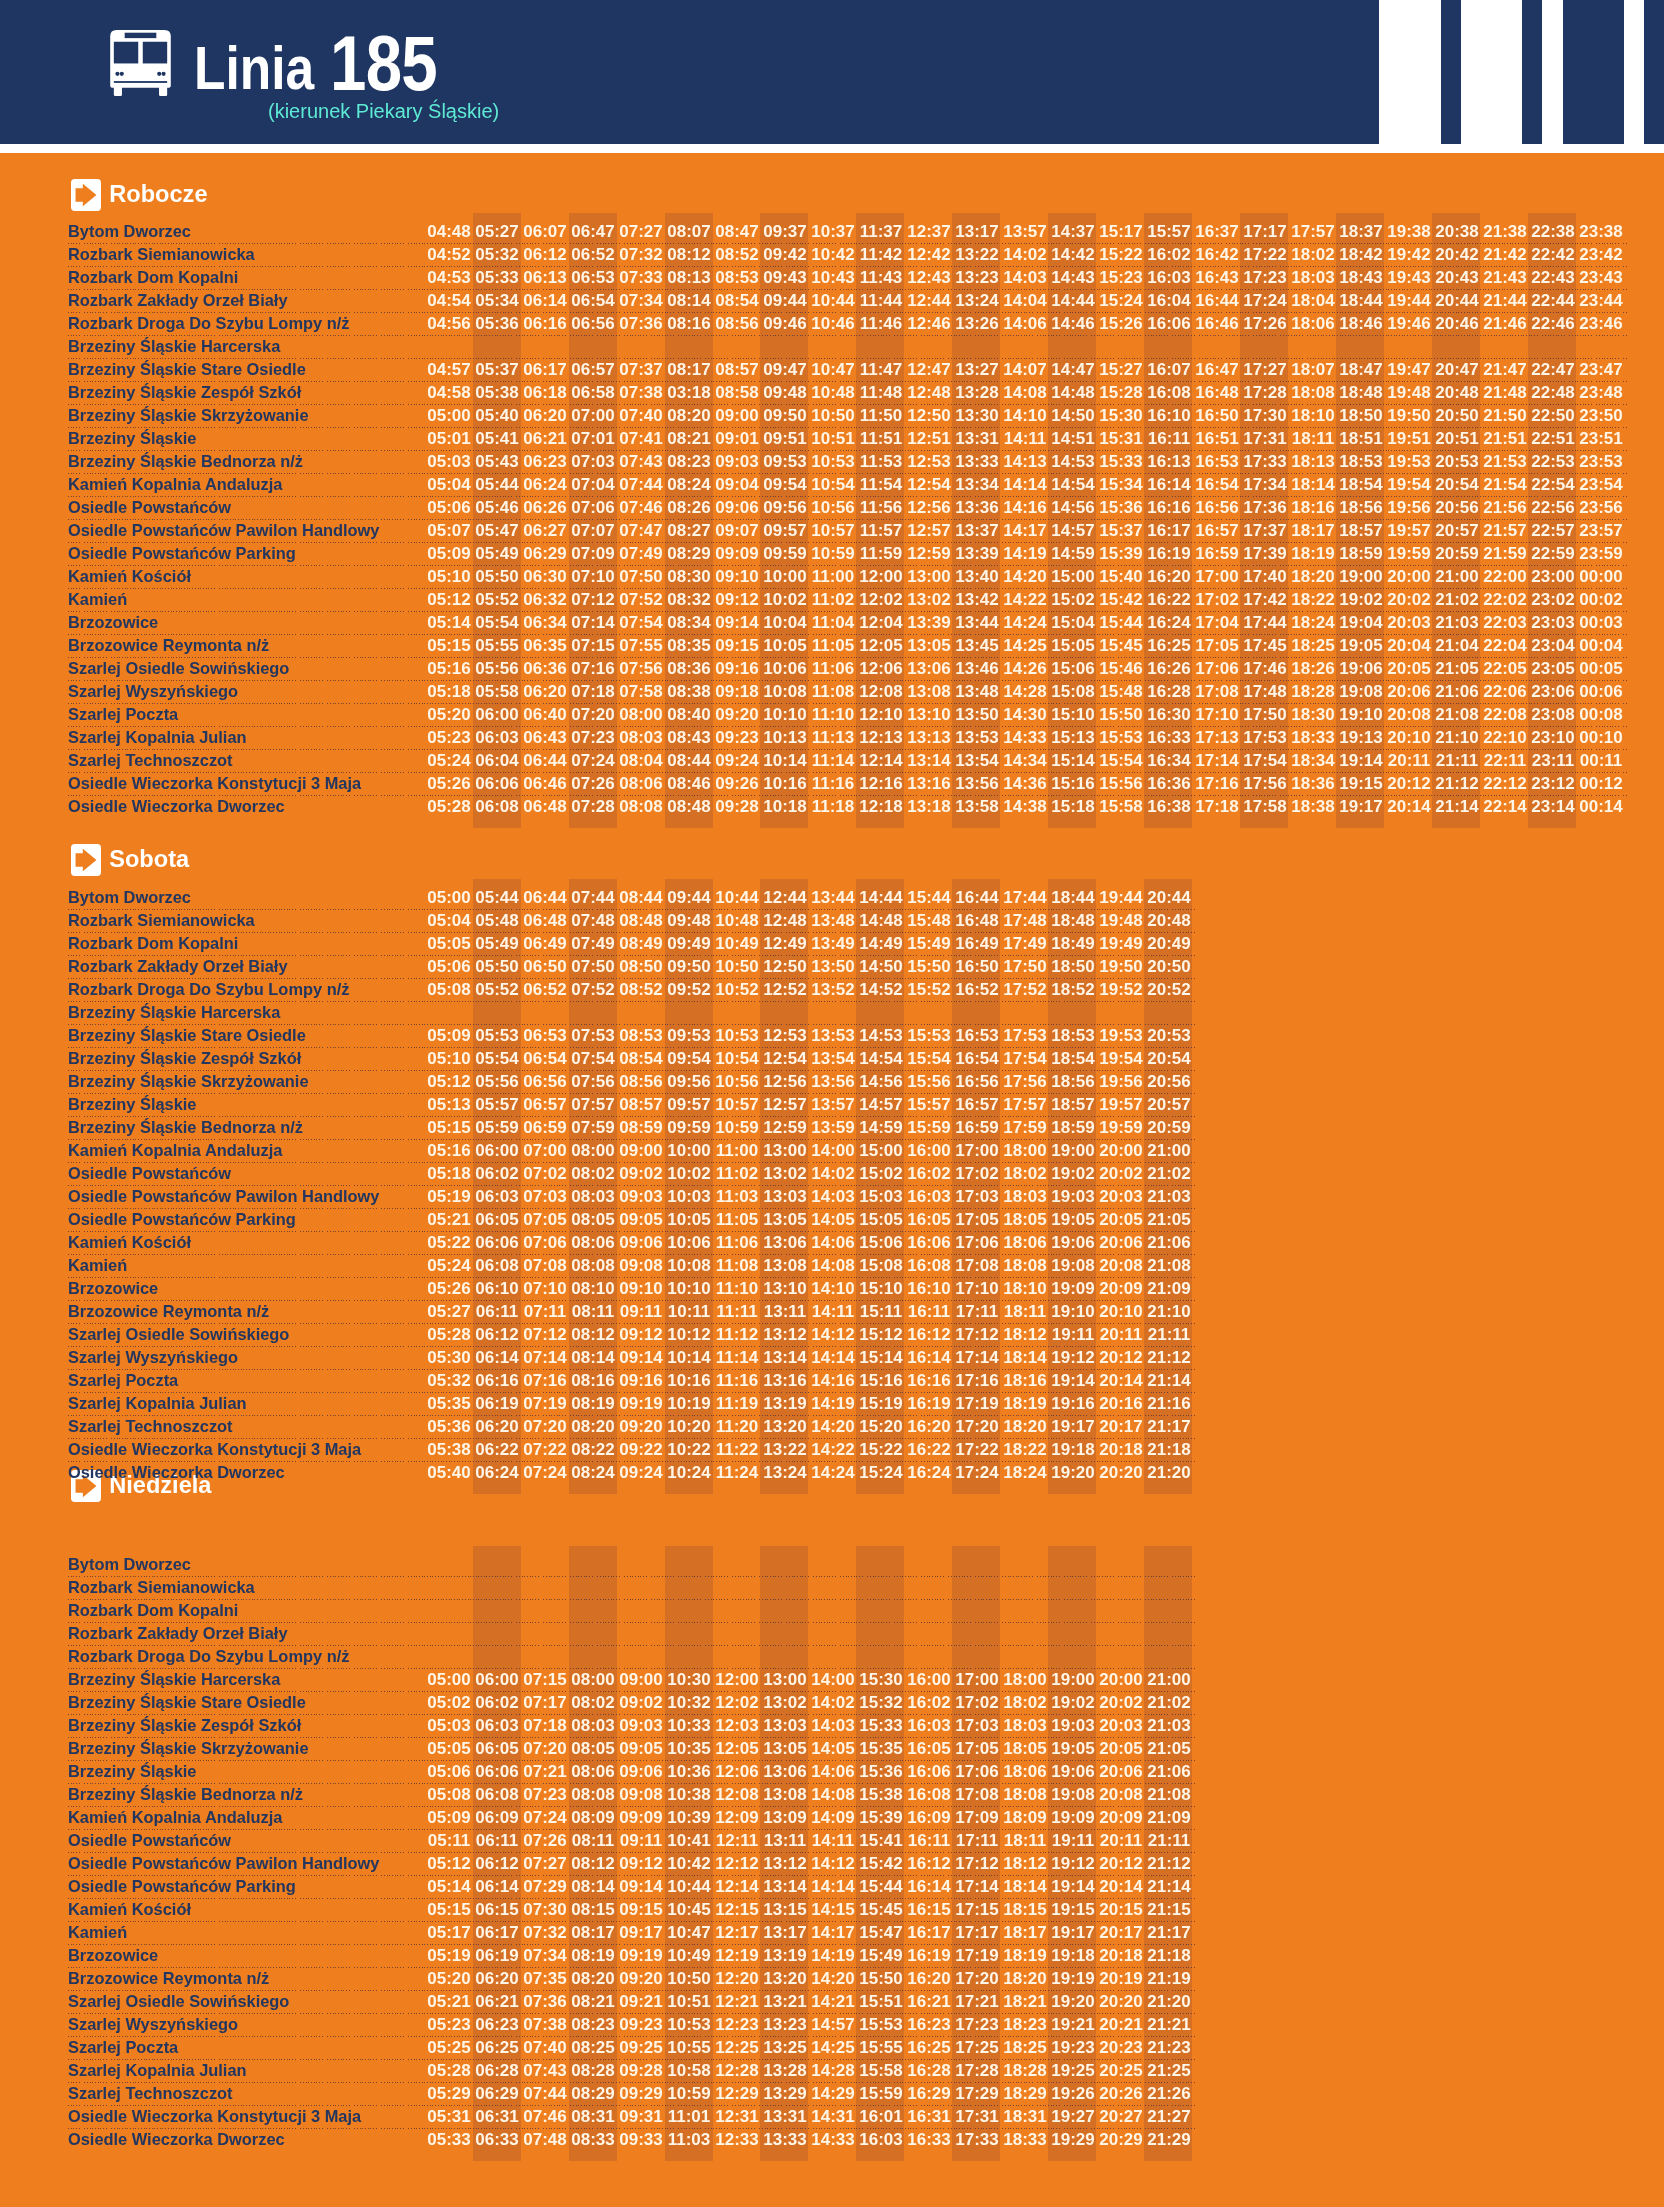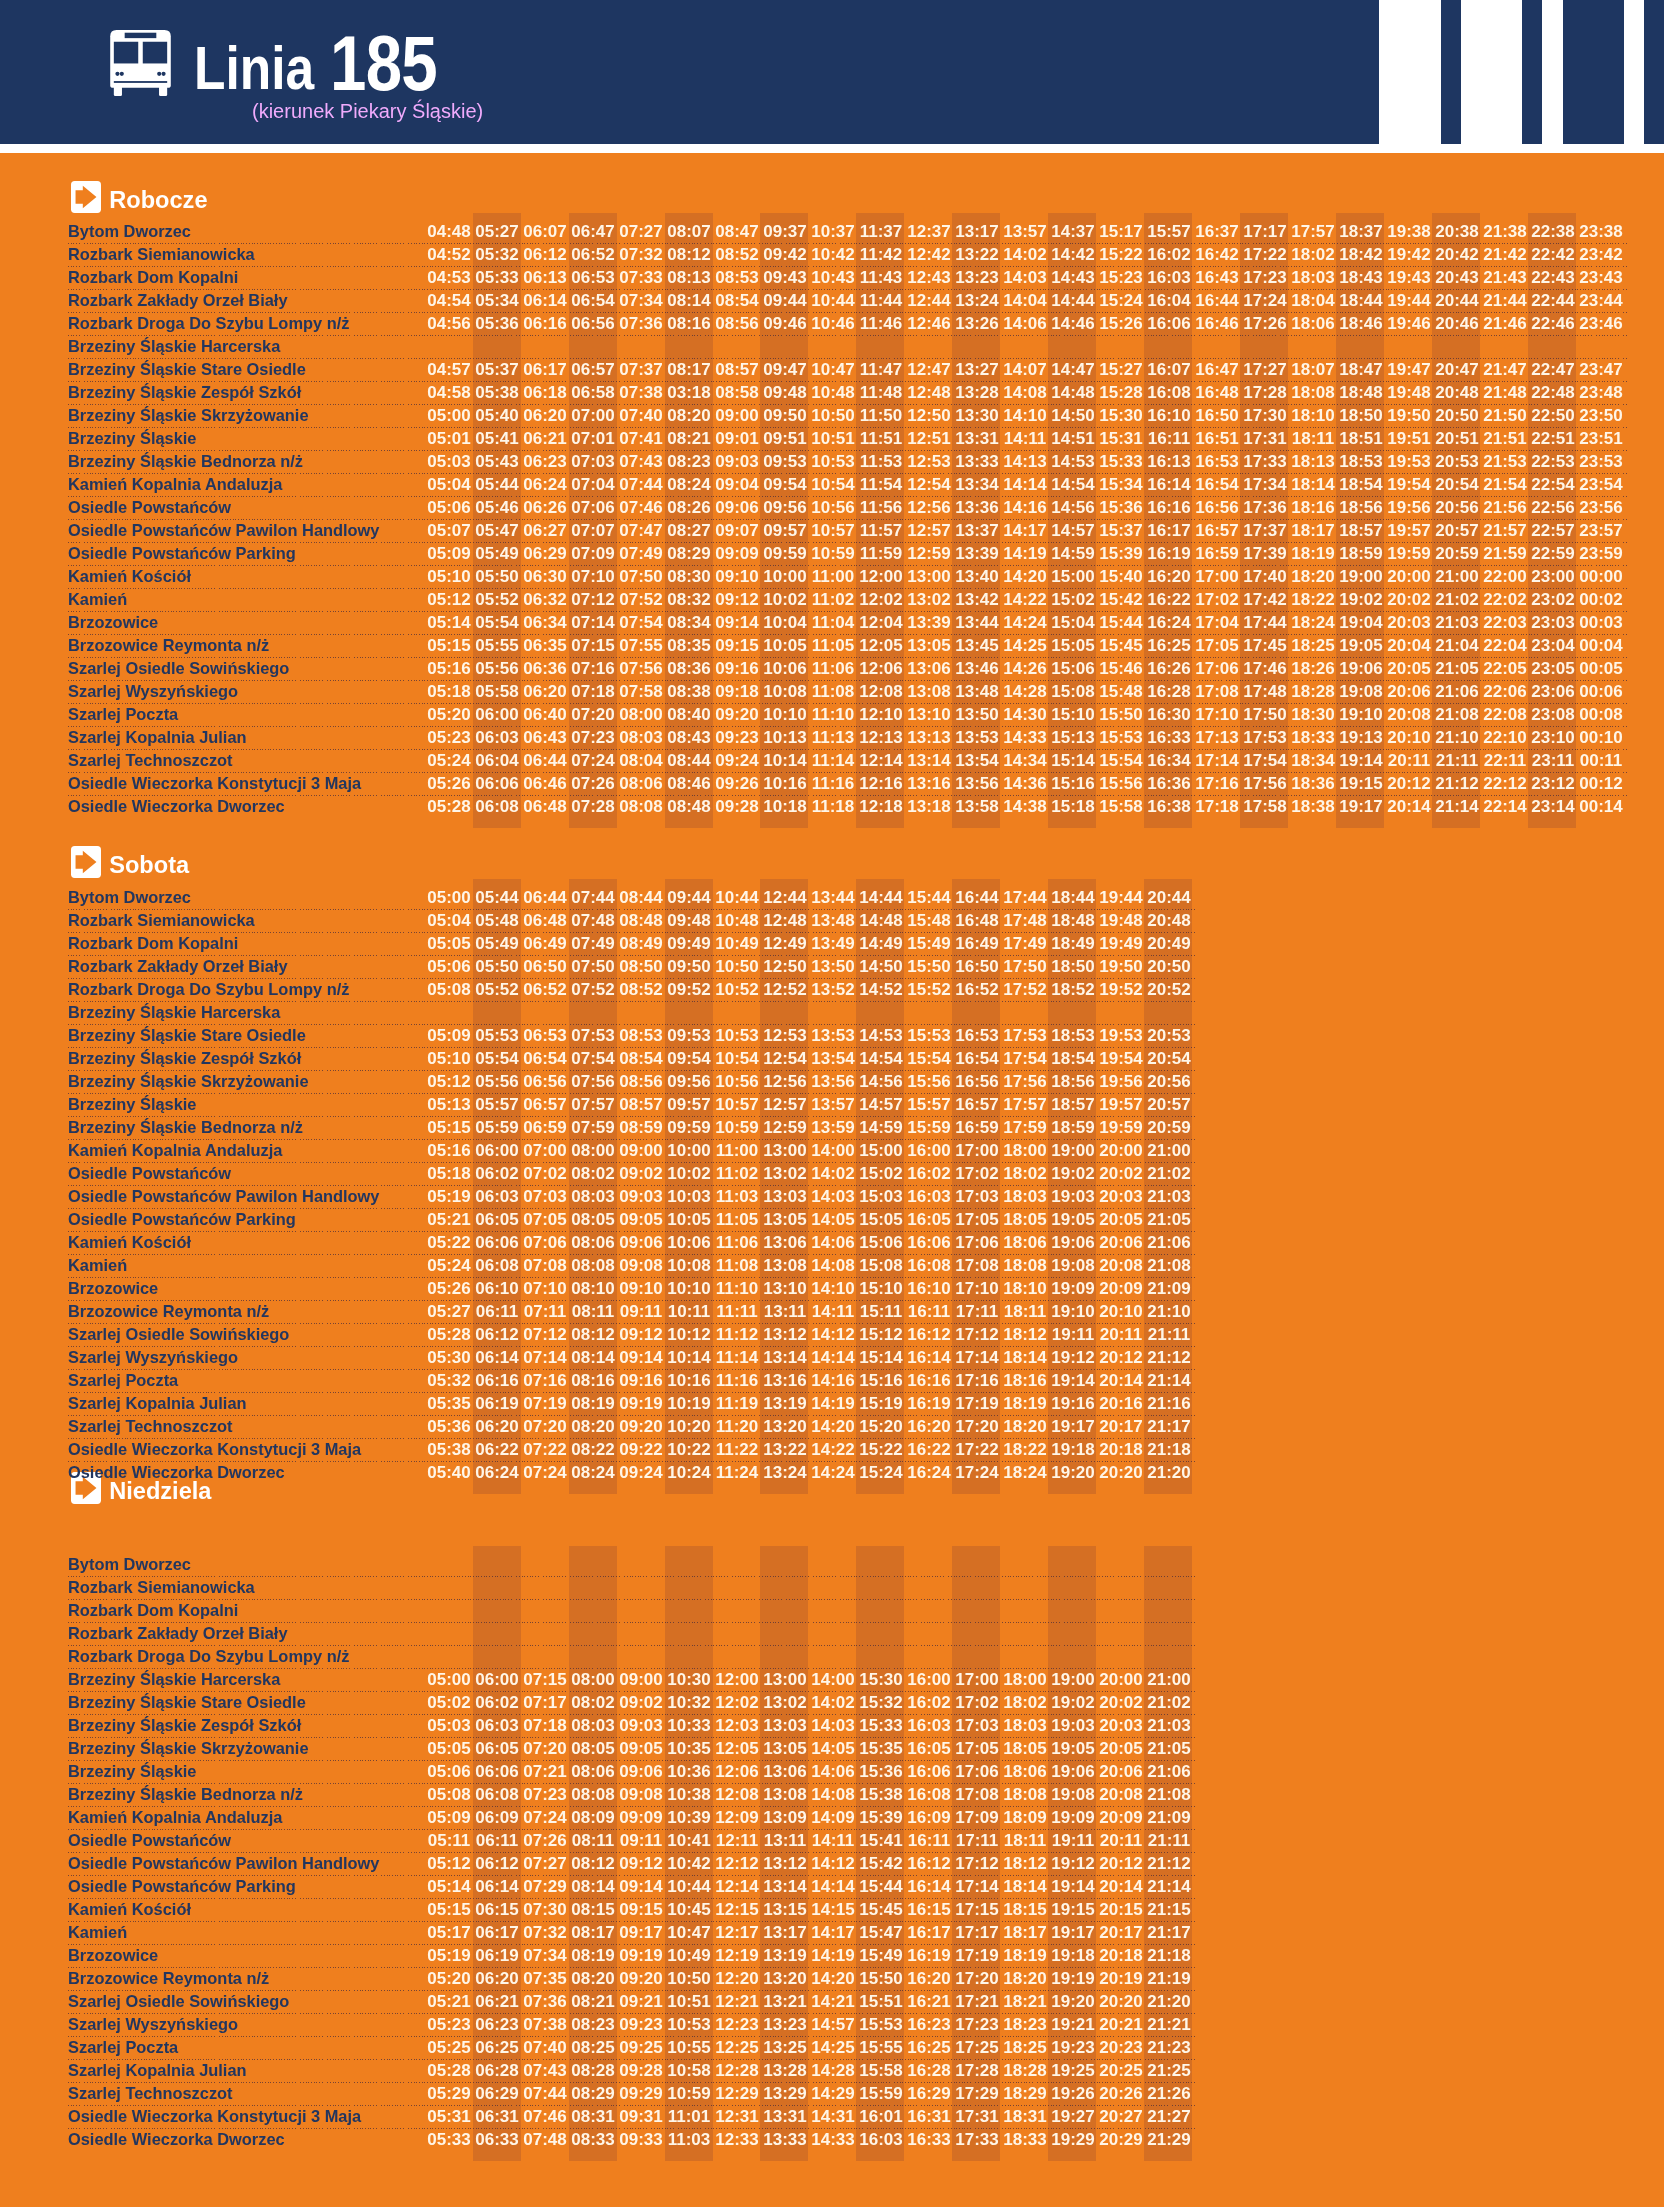--- a/index.html
+++ b/index.html
@@ -13,23 +13,23 @@
   .header{position:absolute;left:0;top:0;width:1665px;height:144px;background:var(--navy);}
   .header-rule{position:absolute;left:0;top:144px;width:1665px;height:9px;background:var(--header_accent);}
   .stripe{position:absolute;top:0;height:144px;background:var(--header_accent);}
   .s1{left:1379px;width:62px}.s2{left:1461px;width:61px}.s3{left:1542px;width:21px}.s4{left:1624px;width:20px}
   .bus-icon{position:absolute;left:109px;top:30px;width:63px;height:66px;}
   .bus-body{fill:#fff}.bus-detail{fill:var(--navy)}
   .title-word{position:absolute;left:194px;top:37px;font-size:62px;font-weight:bold;color:#fff;line-height:1;
               transform:scaleX(.83);transform-origin:0 0;white-space:nowrap;}
   .title-num{position:absolute;left:330px;top:24.5px;font-size:77px;font-weight:bold;color:#fff;line-height:1;
              transform:scaleX(.85);transform-origin:0 0;white-space:nowrap;letter-spacing:-0.9px;}
-  .subtitle{position:absolute;left:252px;top:101px;font-size:20px;color:#f0abfc;line-height:1;white-space:nowrap;}
+  .subtitle{position:absolute;left:268px;top:101px;font-size:20px;color:#5eead4;line-height:1;white-space:nowrap;}
 
-  .section-head{position:absolute;left:71px;height:36px;display:flex;align-items:flex-end;}
+  .section-head{position:absolute;left:71px;height:36px;display:flex;align-items:center;}
   .sec-icon{width:30px;height:32px;display:block;}
   .sec-icon .box{fill:#fff}.sec-icon .arrow{fill:var(--orange)}
   .sec-title{margin-left:8.2px;font-size:23.6px;font-weight:bold;color:#fff;line-height:1;white-space:nowrap;}
   #head-robocze{top:177px}#head-sobota{top:842px}#head-niedziela{top:1468px}
 
   .table{position:absolute;left:68px;}
   #table-robocze{top:220px;width:1561px}
   #table-sobota{top:886px;width:1130px}
   #table-niedziela{top:1553px;width:1130px}
   .shade{position:absolute;top:-7.3px;bottom:-10px;width:48px;background:var(--shade);z-index:0;}

